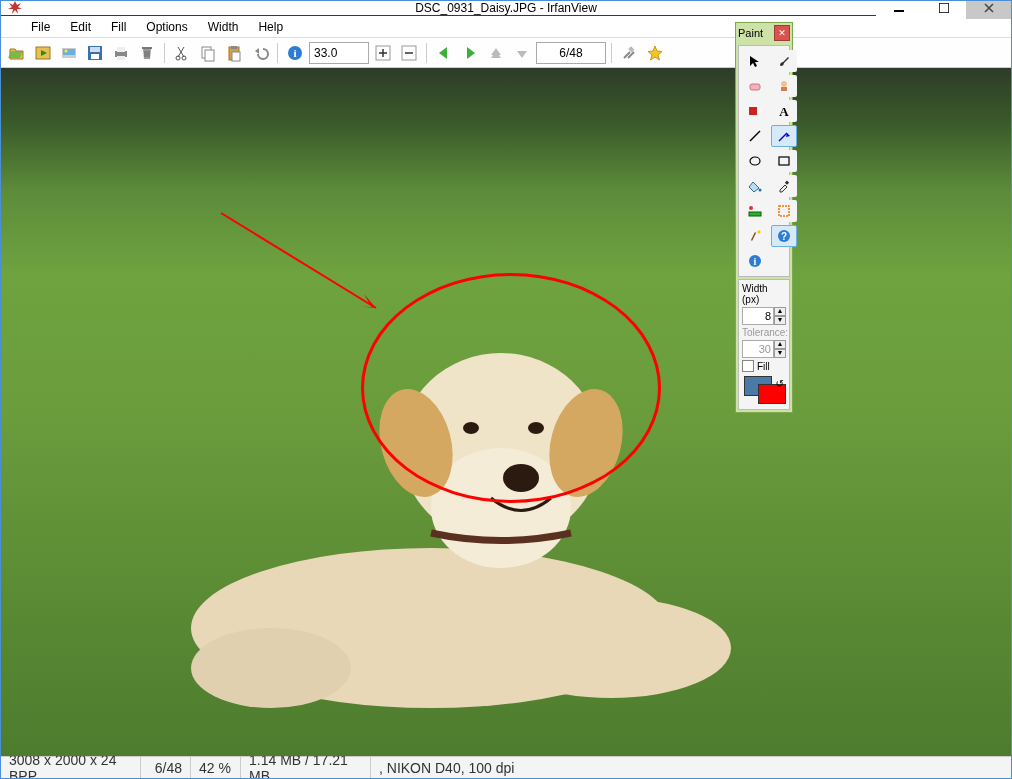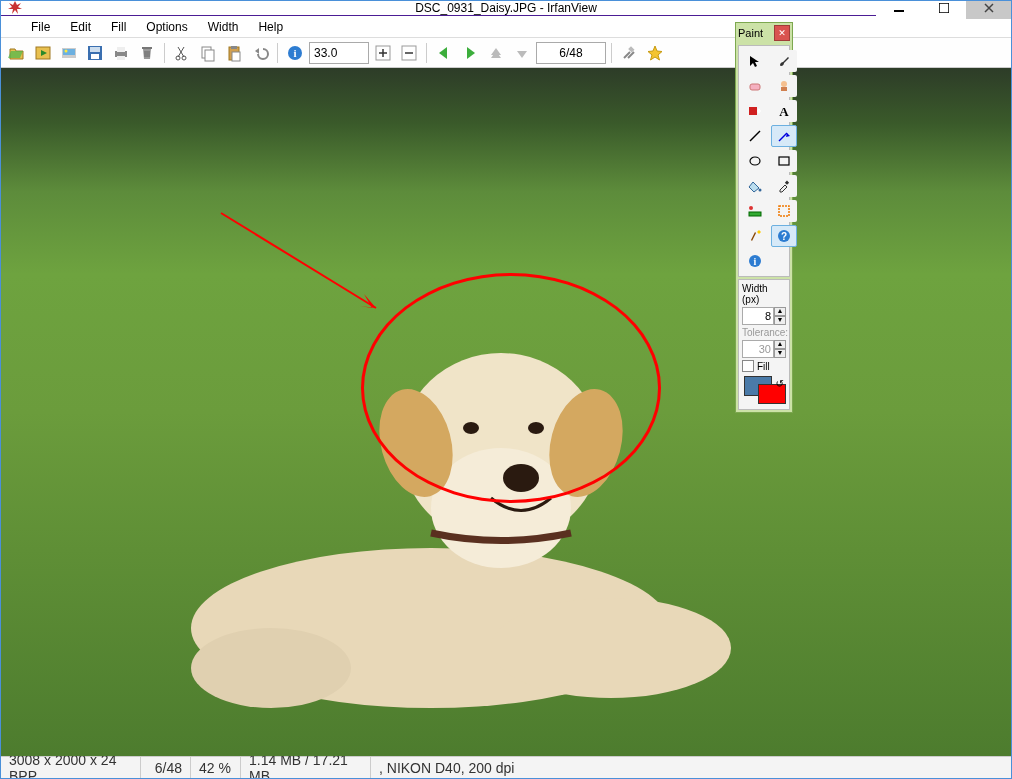--- a/index.html
+++ b/index.html
@@ -463,21 +463,21 @@
       <path d="M160 100 L148 86 L156 100 L144 98 Z" fill="#f00"></path>
     </svg>
   </div>
 </div>
 
 <div class="statusbar">
   <div class="cell" style="width:140px">3008 x 2000 x 24 BPP</div>
   <div class="cell" style="width:50px;text-align:right;justify-content:flex-end">6/48</div>
   <div class="cell" style="width:50px">42 %</div>
   <div class="cell" style="width:130px">1.14 MB / 17.21 MB</div>
-  <div class="cell" style="flex:1;border-right:none">, NIKON D40, 200 dpi</div>
+  <div class="cell" style="flex:1;border-right:none">, NIKON D40, 100 dpi</div>
 </div>
 
 <div class="paint-palette">
   <div class="paint-titlebar">
     <span>Paint</span>
     <div class="close">✕</div>
   </div>
   <div class="paint-tools">
     <div class="ptool">
         <svg width="14" height="14">

